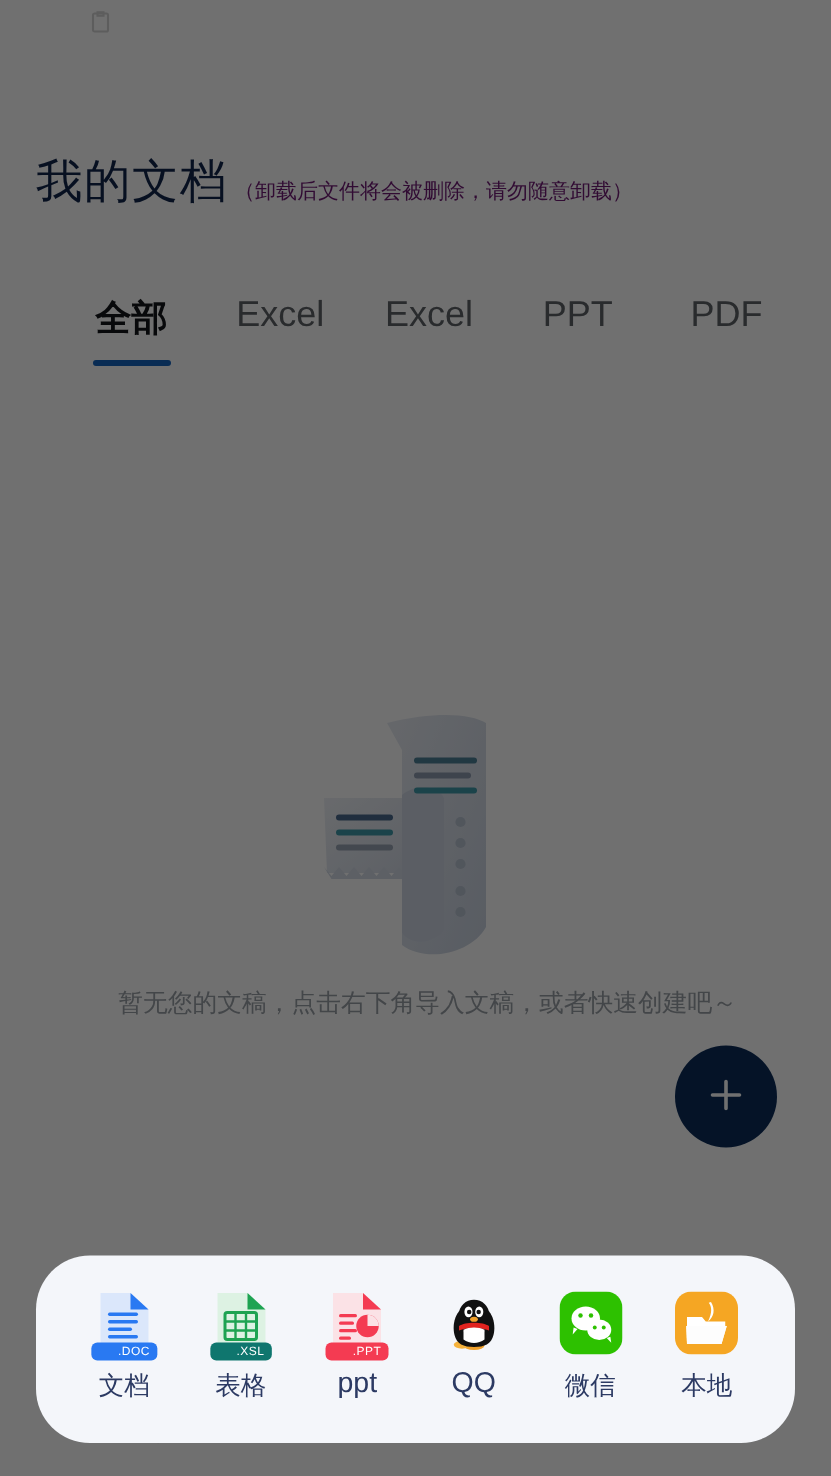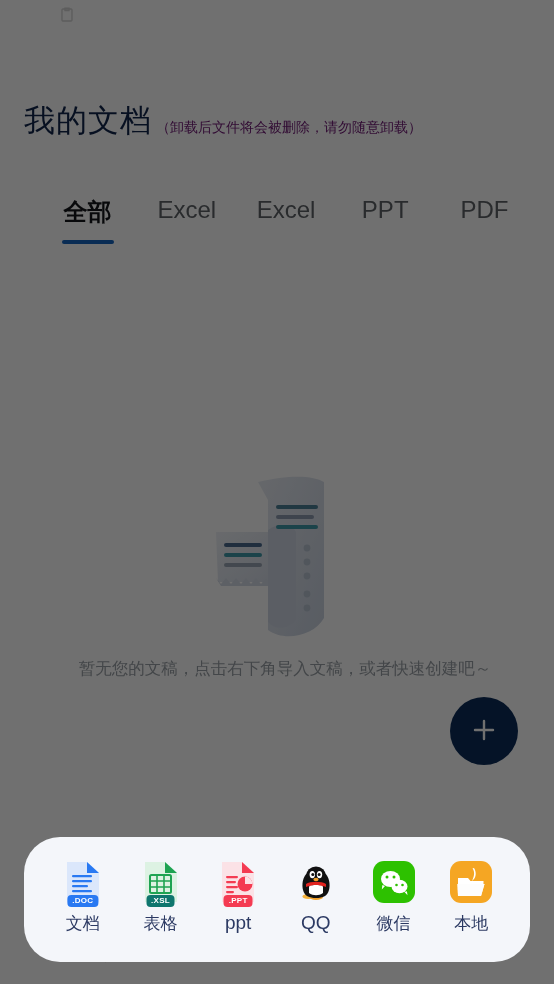--- a/index.html
+++ b/index.html
@@ -69,22 +69,22 @@
   }
   .sheet-item { width: 78px; display: flex; flex-direction: column;
                 align-items: center; cursor: pointer; }
   .sheet-icon-wrap { width: 46px; height: 46px; position: relative;
                      display: flex; align-items: center; justify-content: center; }
   .sheet-label { margin-top: 7px; font-size: 17px; color: #2c3a63; }
   .sheet-label.latin { font-size: 19px; }
 
   
   .badge { position: absolute; bottom: -2px; left: 50%; transform: translateX(-50%);
-           font-size: 8px; font-weight: bold; color: #fff; border-radius: 4px;
-           padding: 2px 5px 2px 5px; letter-spacing: .3px; line-height: 1; }
+           font-size: 8px; font-weight: normal; color: #fff; border-radius: 4px;
+           padding: 2px 5px 2px 18px; letter-spacing: .3px; line-height: 1; }
   .badge.doc { background: #2979f2; }
   .badge.xsl { background: #0f766e; }
   .badge.ppt { background: #f43b52; text-align: center; }
 </style>
 </head>
 <body>
 
 <div id="app-layer">
 
   <div id="status-bar">

